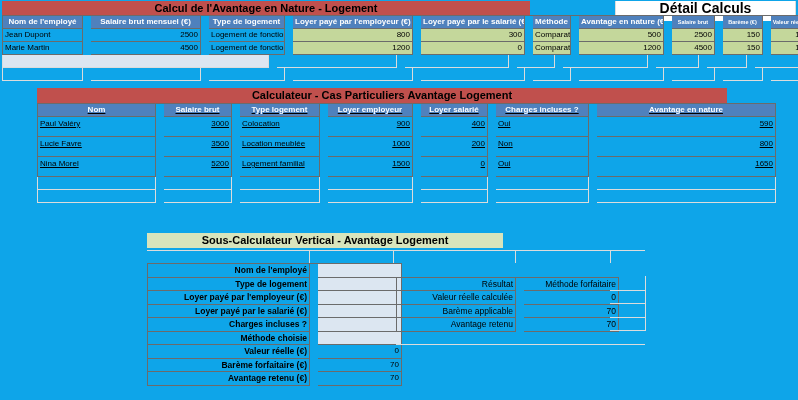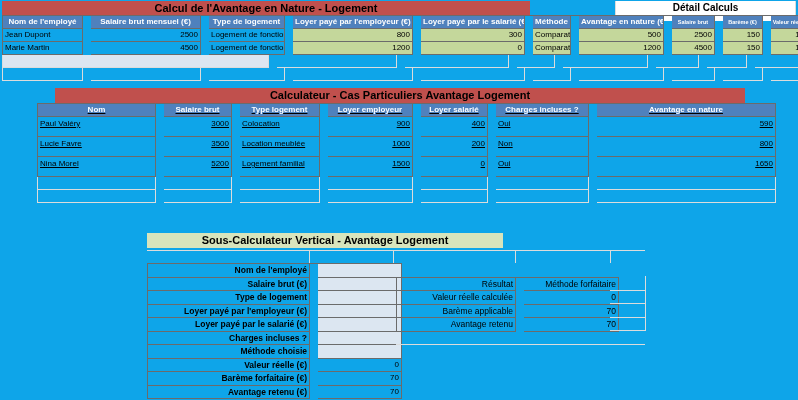--- a/index.html
+++ b/index.html
@@ -34,21 +34,21 @@
   .d0{width:162px}.d1{width:84px}.e0{width:119px}.e1{width:95px}
   .vline{position:absolute;width:1px;background:#dcdcdc;}
   .hline{position:absolute;height:1px;background:#dcdcdc;}
 </style>
 </head>
 <body>
 
 <div id="screen">
 
   <div class="abs ttl" style="left:2px;top:1px;width:528px;height:14px;line-height:14px;background:#C0504D;">Calcul de l'Avantage en Nature - Logement</div>
-  <div class="abs" style="left:615px;top:1px;width:181px;height:20px;line-height:14px;background:#fff;font-weight:bold;font-size:10px;text-align:center;border-left:1px solid #dcdcdc;border-right:1px solid #dcdcdc;box-sizing:border-box;">Détail Calculs</div>
+  <div class="abs" style="left:615px;top:1px;width:181px;height:20px;line-height:14px;background:#fff;font-weight:bold;font-size:14px;text-align:center;border-left:1px solid #dcdcdc;border-right:1px solid #dcdcdc;box-sizing:border-box;">Détail Calculs</div>
 
   <div class="abs" style="left:2px;top:15px;">
     <div class="dk">
       <div class="row">
         <div class="c h13 hd a0">Nom de l'employé</div>
         <div class="c h13 hd a1">Salaire brut mensuel (€)</div>
         <div class="c h13 hd a2">Type de logement</div>
         <div class="c h13 hd a3">Loyer payé par l'employeur (€)</div>
         <div class="c h13 hd a4">Loyer payé par le salarié (€)</div>
         <div class="c h13 hd a5">Méthode</div>
@@ -106,21 +106,21 @@
         <div class="c h13 gl a5"></div>
         <div class="c h13 gl a6"></div>
         <div class="c h13 gl a7"></div>
         <div class="c h13 gl a8"></div>
         <div class="c h13 gl a9"></div>
         <div class="c h13 gl a10"></div>
       </div>
     </div>
   </div>
 
-  <div class="abs ttl" style="left:37px;top:88px;width:690px;height:15px;line-height:15px;background:#C0504D;margin-left:18px;">Calculateur - Cas Particuliers Avantage Logement</div>
+  <div class="abs ttl" style="left:37px;top:88px;width:690px;height:15px;line-height:15px;background:#C0504D;">Calculateur - Cas Particuliers Avantage Logement</div>
 
   <div class="abs" style="left:37px;top:103px;text-decoration:underline;">
     <div class="dk">
       <div class="row">
         <div class="c h13 hd b0">Nom</div>
         <div class="c h13 hd b1">Salaire brut</div>
         <div class="c h13 hd b2">Type logement</div>
         <div class="c h13 hd b3">Loyer employeur</div>
         <div class="c h13 hd b4">Loyer salarié</div>
         <div class="c h13 hd b5">Charges incluses ?</div>
@@ -183,24 +183,20 @@
   <div class="vline" style="left:393px;top:250px;height:13px;"></div>
   <div class="vline" style="left:515px;top:250px;height:13px;"></div>
   <div class="vline" style="left:610px;top:250px;height:13px;"></div>
 
   <div class="abs dk" style="left:147px;top:263px;">
     <div class="row">
       <div class="c h135 lbl d0">Nom de l'employé</div>
       <div class="c h135 blue d1"></div>
     </div>
     <div class="row">
-      <div class="c h135 lbl d0">Salaire brut (€)</div>
-      <div class="c h135 blue d1"></div>
-    </div>
-    <div class="row">
       <div class="c h135 lbl d0">Type de logement</div>
       <div class="c h135 blue d1"></div>
     </div>
     <div class="row">
       <div class="c h135 lbl d0">Loyer payé par l'employeur (€)</div>
       <div class="c h135 blue d1"></div>
     </div>
     <div class="row">
       <div class="c h135 lbl d0">Loyer payé par le salarié (€)</div>
       <div class="c h135 blue d1"></div>

